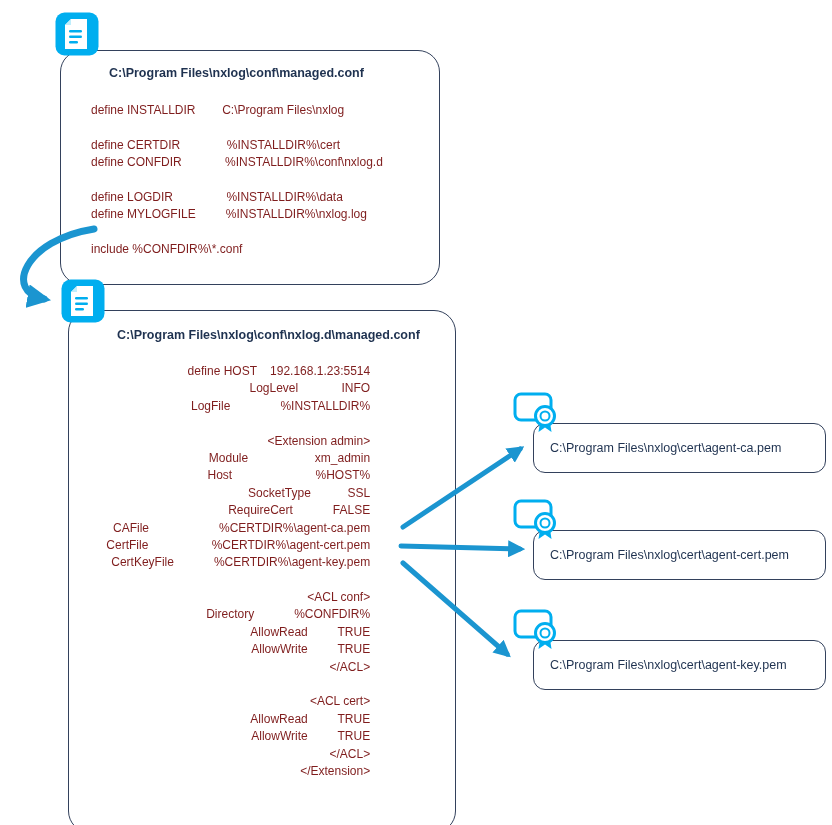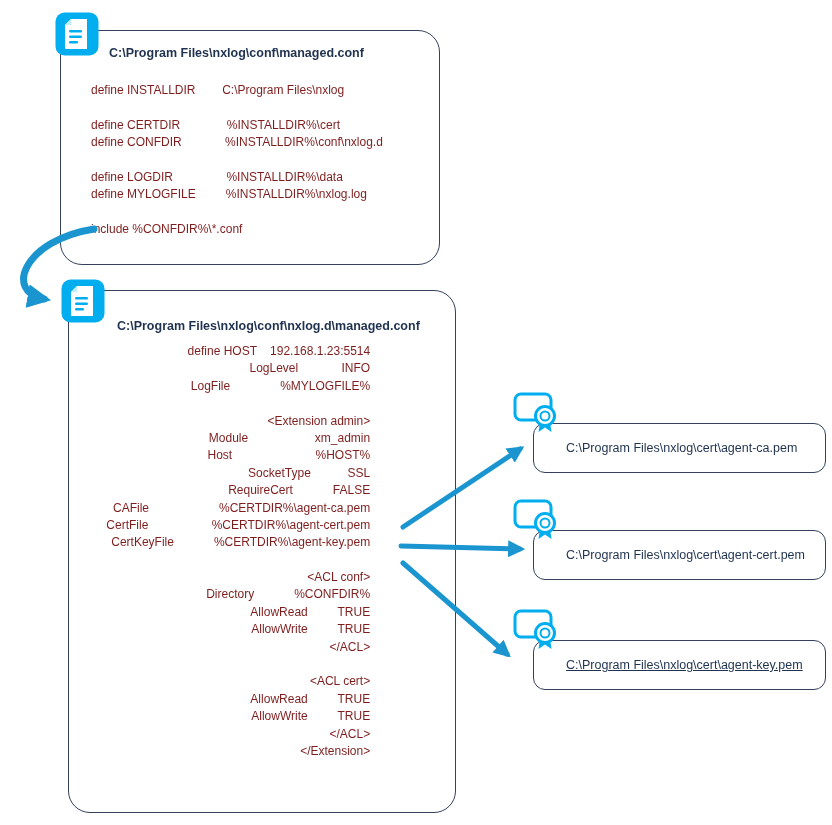--- a/index.html
+++ b/index.html
@@ -1,32 +1,32 @@
 <!DOCTYPE html>
 <html><head>
 <meta charset="utf-8">
 <style>
   html,body{margin:0;padding:0;}
   body{
     width:832px;height:825px;position:relative;background:#ffffff;
     font-family:"Liberation Sans",sans-serif;color:#1f3250;overflow:hidden;
   }
   .conf-box{
-    position:absolute;background:#fff;border:1.6px solid #33415c;border-radius:22px;
+    position:absolute;background:#fff;border:1.6px solid #33415c;border-radius:22px;margin-top:20px;
   }
   .conf-title{
     position:absolute;font-weight:bold;font-size:12.5px;white-space:pre;color:#1f3250;
   }
   .code{
     position:absolute;font-size:12px;color:#7f1d1d;
   }
   .code-line{white-space:pre;height:17.4px;line-height:17.4px;}
   .cert-box{
     position:absolute;background:#fff;border:1.4px solid #33415c;border-radius:12px;
-    display:flex;align-items:center;padding-left:32px;font-size:12.5px;white-space:pre;
+    display:flex;align-items:center;padding-left:16px;font-size:12.5px;white-space:pre;
     box-sizing:border-box;
   }
   .icon{position:absolute;}
   .overlay{position:absolute;left:0;top:0;pointer-events:none;}
 </style>
 </head>
 <body>
 
 <div class="conf-box" style="left:60px;top:30px;width:378px;height:233px;">
   <div class="conf-title" style="left:48px;top:15px;">C:\Program Files\nxlog\conf\managed.conf</div>
@@ -48,25 +48,25 @@
     <rect x="1.5" y="1.5" width="43" height="43" rx="9" fill="#00AEEF"></rect>
     <path d="M17 8 H33 V38 H11 V14 Z" fill="#ffffff"></path>
     <path d="M17 8 V14 H11 Z" fill="#bfeefc"></path>
     <rect x="15" y="19" width="13" height="2.6" rx="1.3" fill="#00AEEF"></rect>
     <rect x="15" y="24.5" width="13" height="2.6" rx="1.3" fill="#00AEEF"></rect>
     <rect x="15" y="30" width="9" height="2.6" rx="1.3" fill="#00AEEF"></rect>
   </svg>
 </div>
 
 <div class="conf-box" style="left:68px;top:290px;width:386px;height:521px;">
-  <div class="conf-title" style="left:48px;top:28px;">C:\Program Files\nxlog\conf\nxlog.d\managed.conf</div>
+  <div class="conf-title" style="left:48px;top:17px;">C:\Program Files\nxlog\conf\nxlog.d\managed.conf</div>
   <div class="code" style="left:24px;top:52px;text-align:right;">
     <div class="code-line">define HOST    192.168.1.23:5514</div>
     <div class="code-line">LogLevel             INFO</div>
-    <div class="code-line">LogFile               %MYLOGFILE%</div>
+    <div class="code-line">LogFile               %INSTALLDIR%</div>
     <div class="code-line"></div>
     <div class="code-line">&lt;Extension admin&gt;</div>
     <div class="code-line">    Module                    xm_admin</div>
     <div class="code-line">    Host                         %HOST%</div>
     <div class="code-line">    SocketType           SSL</div>
     <div class="code-line">    RequireCert            FALSE</div>
     <div class="code-line">    CAFile                     %CERTDIR%\agent-ca.pem</div>
     <div class="code-line">    CertFile                   %CERTDIR%\agent-cert.pem</div>
     <div class="code-line">    CertKeyFile            %CERTDIR%\agent-key.pem</div>
     <div class="code-line"></div>
@@ -94,21 +94,21 @@
     <rect x="15" y="30" width="9" height="2.6" rx="1.3" fill="#00AEEF"></rect>
   </svg>
 </div>
 
 <div class="cert-box" style="left:533px;top:423px;width:293px;height:50px;">
   <span>C:\Program Files\nxlog\cert\agent-ca.pem</span>
 </div>
 <div class="cert-box" style="left:533px;top:530px;width:293px;height:50px;">
   <span>C:\Program Files\nxlog\cert\agent-cert.pem</span>
 </div>
-<div class="cert-box" style="left:533px;top:640px;width:293px;height:50px;text-decoration:underline;">
+<div class="cert-box" style="left:533px;top:640px;width:293px;height:50px;">
   <span>C:\Program Files\nxlog\cert\agent-key.pem</span>
 </div>
 
 <div class="icon" style="left:512px;top:387px;">
   <svg width="48" height="48" viewBox="0 0 48 48">
     <rect x="3" y="7" width="36" height="26" rx="6" fill="#ffffff" stroke="#00AEEF" stroke-width="3"></rect>
     <path d="M28.5 32 L26.5 45 L33 40.5 L39.5 45 L37.5 32 Z" fill="#00AEEF"></path>
     <circle cx="33" cy="29" r="9.5" fill="#ffffff" stroke="#00AEEF" stroke-width="3"></circle>
     <circle cx="33" cy="29" r="4.5" fill="none" stroke="#00AEEF" stroke-width="2"></circle>
   </svg>

